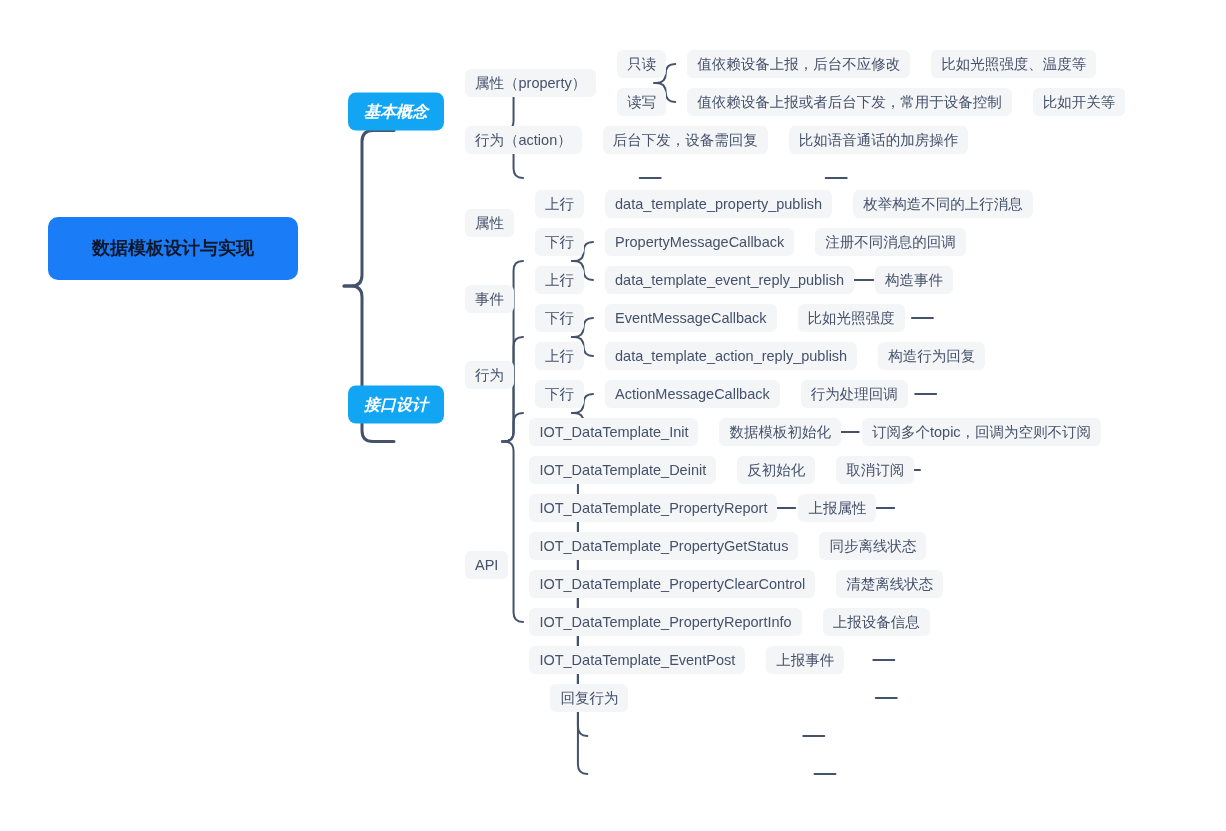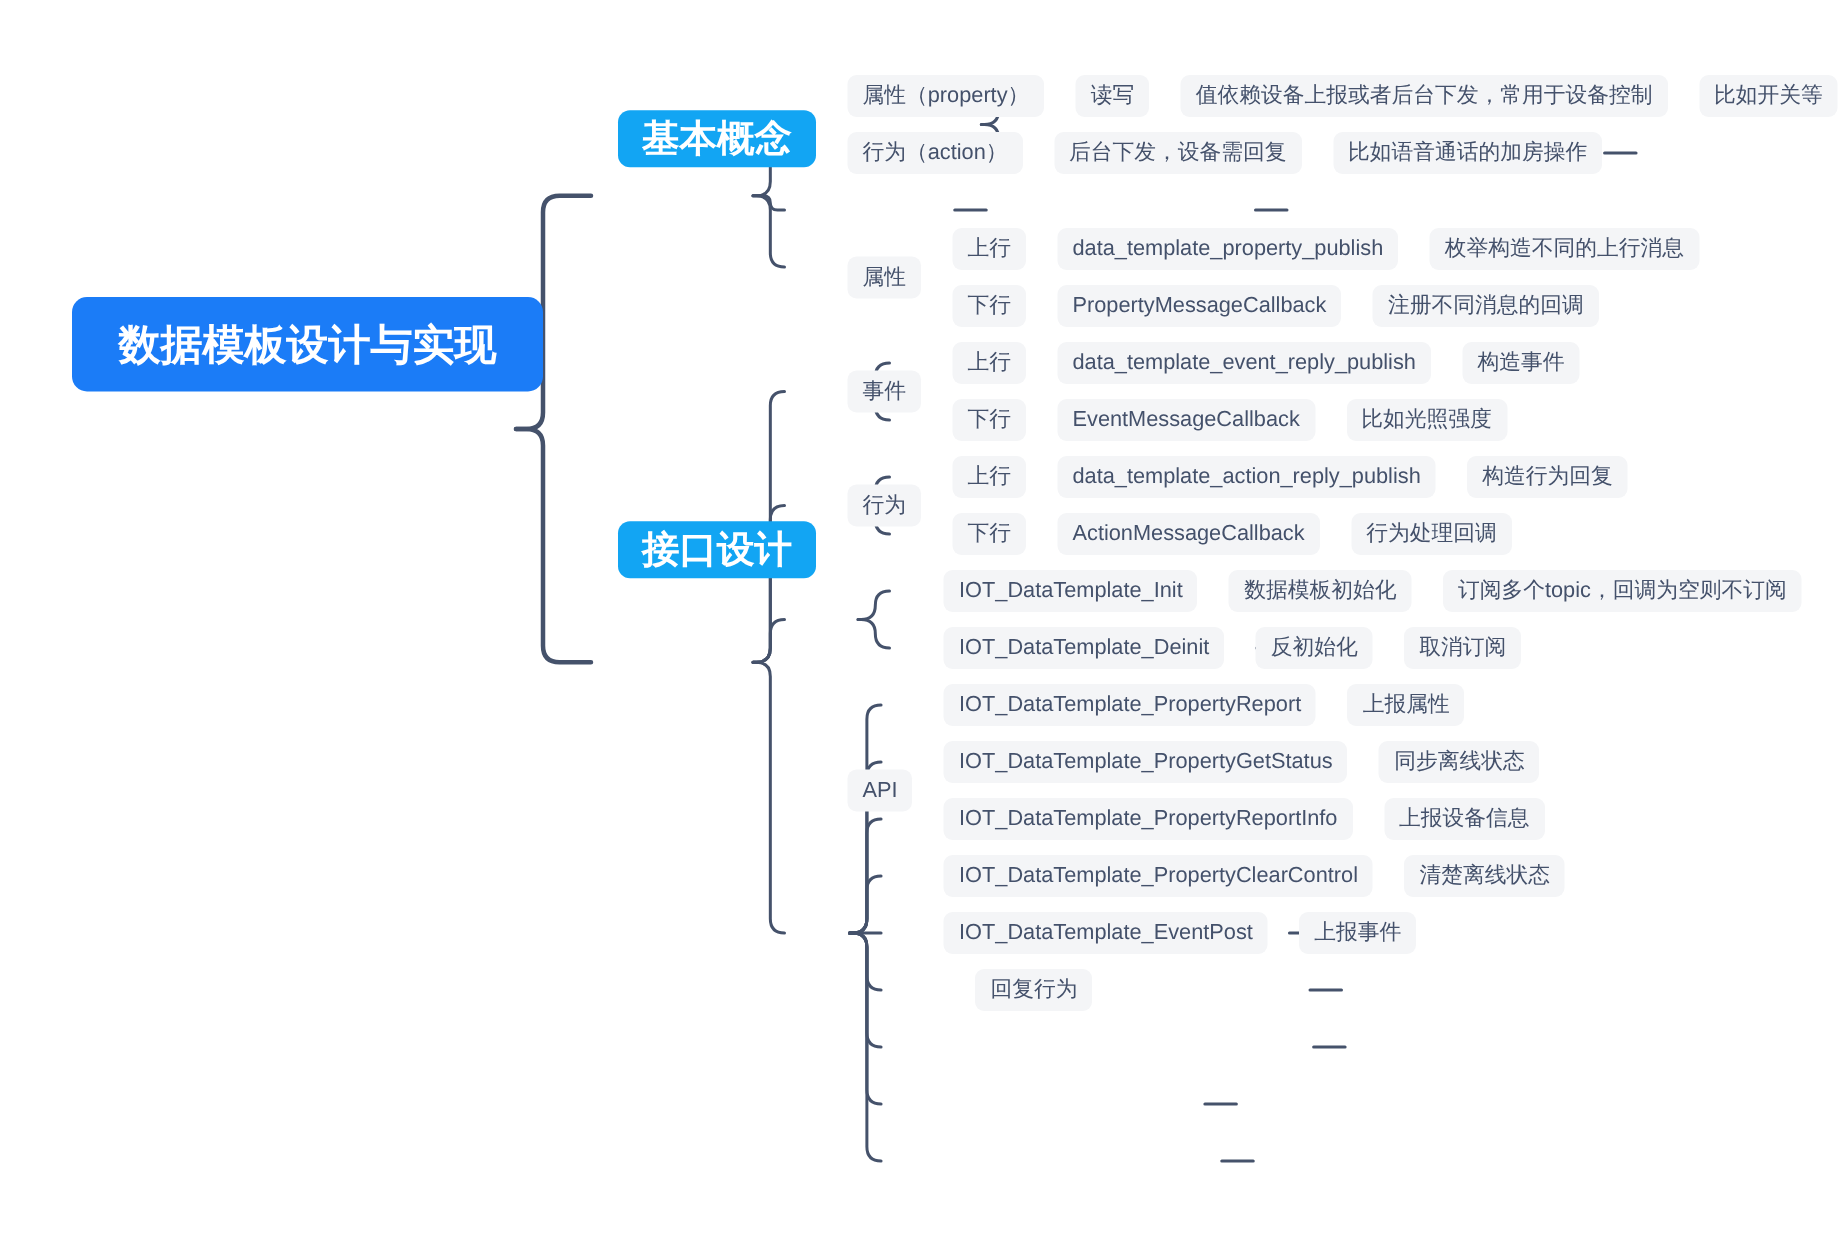--- a/index.html
+++ b/index.html
@@ -12,26 +12,26 @@
   #tree{position:absolute;left:48px;top:50px;}
   .branch{display:flex;align-items:center;}
   .children{display:flex;flex-direction:column;justify-content:center;gap:10px;margin-left:21px;}
   .root-kids{gap:36px;margin-left:50px;}
   .node{
     position:relative;z-index:1;flex:0 0 auto;white-space:nowrap;
     background:#F4F5F7;color:#44516B;font-size:14.5px;line-height:20px;
     padding:4px 10px;border-radius:6px;
   }
   .n-root{
-    background:#1B7CF7;color:#ffffff;font-size:28px;font-weight:bold;
-    line-height:35px;padding:14px 31px;border-radius:10px;
+    background:#1B7CF7;color:#0f172a;font-size:18px;font-weight:bold;
+    line-height:35px;padding:14px 44px;border-radius:10px;
   }
   .n-l1{
-    background:#12A5F3;color:#ffffff;font-size:25px;font-weight:bold;
-    line-height:24px;padding:7px 16px;border-radius:8px;
+    background:#12A5F3;color:#ffffff;font-size:16px;font-weight:bold;
+    line-height:24px;padding:7px 16px;border-radius:8px;font-style:italic;
   }
 </style>
 </head>
 <body>
 
 <div id="map">
   <svg id="connectors" width="1226" height="831">
       <path d="M344 286L351 286Q362 286 362 275L362 141.5Q362 130.5 373 130.5L394 130.5" fill="none" stroke="#45526B" stroke-width="3" stroke-linecap="round"></path>
       <path d="M344 286L351 286Q362 286 362 297L362 430.5Q362 441.5 373 441.5L394 441.5" fill="none" stroke="#45526B" stroke-width="3" stroke-linecap="round"></path>
       <path d="M502 130.5L504.0999999999999 130.5Q513.55 130.5 513.55 121.04999999999995L513.55 92.45000000000005Q513.55 83 523 83L523 83" fill="none" stroke="#45526B" stroke-width="2" stroke-linecap="round"></path>
@@ -97,20 +97,33 @@
       <div class="children root-kids">
 
         <div class="branch">
           <div class="node n-l1" style="transform: translateY(9.5px);">基本概念</div>
           <div class="children">
 
             <div class="branch">
               <div class="node">属性（property）</div>
               <div class="children">
                 <div class="branch">
+                  <div class="node">只读</div>
+                  <div class="children">
+                    <div class="branch">
+                      <div class="node">值依赖设备上报，后台不应修改</div>
+                      <div class="children">
+                        <div class="branch">
+                          <div class="node">比如光照强度、温度等</div>
+                        </div>
+                      </div>
+                    </div>
+                  </div>
+                </div>
+                <div class="branch">
                   <div class="node">读写</div>
                   <div class="children">
                     <div class="branch">
                       <div class="node">值依赖设备上报或者后台下发，常用于设备控制</div>
                       <div class="children">
                         <div class="branch">
                           <div class="node">比如开关等</div>
                         </div>
                       </div>
                     </div>
@@ -281,33 +294,33 @@
                 <div class="branch">
                   <div class="node">IOT_DataTemplate_PropertyGetStatus</div>
                   <div class="children">
                     <div class="branch">
                       <div class="node">同步离线状态</div>
                     </div>
                   </div>
                 </div>
 
                 <div class="branch">
+                  <div class="node">IOT_DataTemplate_PropertyClearControl</div>
+                  <div class="children">
+                    <div class="branch">
+                      <div class="node">清楚离线状态</div>
+                    </div>
+                  </div>
+                </div>
+
+                <div class="branch">
                   <div class="node">IOT_DataTemplate_PropertyReportInfo</div>
                   <div class="children">
                     <div class="branch">
                       <div class="node">上报设备信息</div>
-                    </div>
-                  </div>
-                </div>
-
-                <div class="branch">
-                  <div class="node">IOT_DataTemplate_PropertyClearControl</div>
-                  <div class="children">
-                    <div class="branch">
-                      <div class="node">清楚离线状态</div>
                     </div>
                   </div>
                 </div>
 
 
                 <div class="branch">
                   <div class="node">IOT_DataTemplate_EventPost</div>
                   <div class="children">
                     <div class="branch">
                       <div class="node">上报事件</div>

